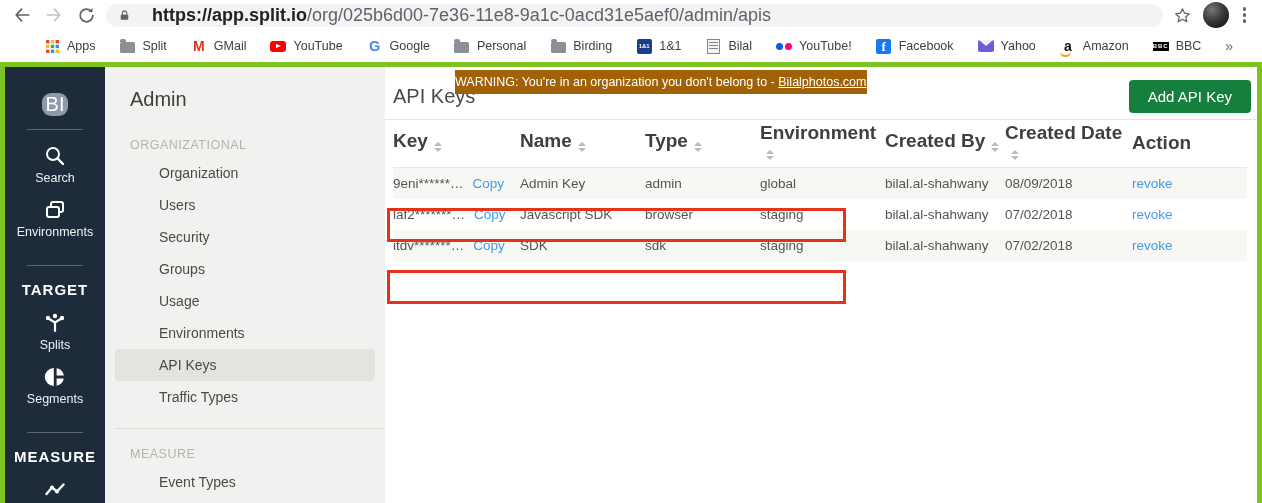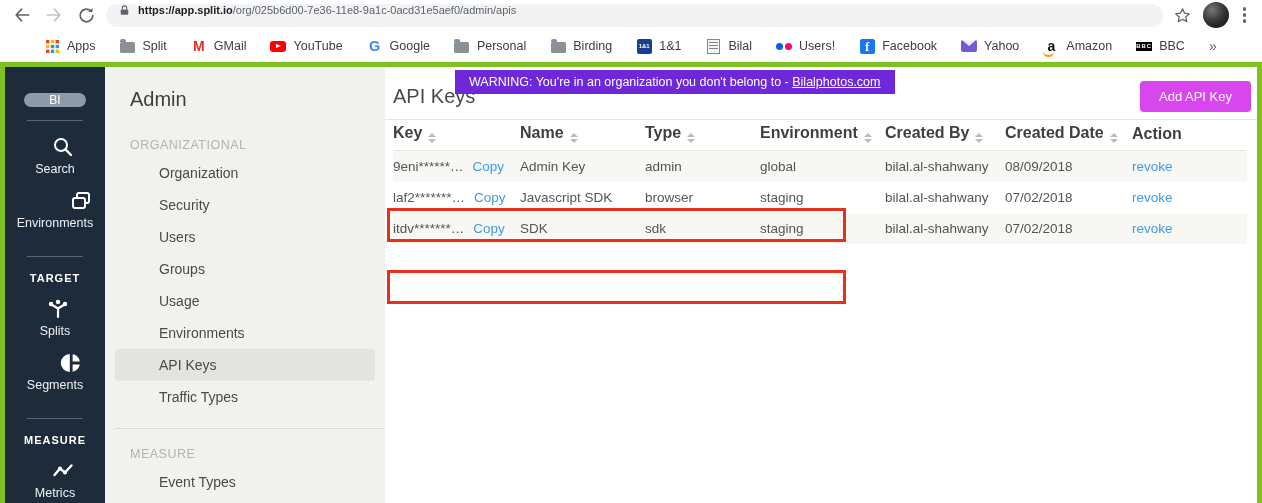--- a/index.html
+++ b/index.html
@@ -2,22 +2,22 @@
 <html><head>
 <meta charset="utf-8">
 <style>
   * { box-sizing: border-box; margin: 0; padding: 0; }
   html,body { width:1262px; height:503px; overflow:hidden; background:#fff;
     font-family:"Liberation Sans", sans-serif; }
 
   
   .chrome-bar { height:30px; display:flex; align-items:center; padding:0 10px; gap:8px; background:#fff; }
   .nav-btn { width:24px; height:24px; display:flex; align-items:center; justify-content:center; flex:0 0 auto; }
-  .url-pill { flex:1; height:23px; background:#f1f3f4; border-radius:12px; display:flex; 
-    padding:0 12px; gap:7px; font-size:11px; overflow:hidden; white-space:nowrap; }
+  .url-pill { flex:1; height:23px; background:#f1f3f4; border-radius:12px; display:flex; align-items:center;
+    padding:0 12px; gap:21px; font-size:18px; overflow:hidden; white-space:nowrap; }
   .url-domain { color:#202124; font-weight:bold; }
   .url-path { color:#5f6368; }
   .avatar-img { width:26px; height:26px; border-radius:50%;
     background:radial-gradient(circle at 35% 30%, #777 0%, #3a3a3a 45%, #161616 85%); flex:0 0 auto; }
   .kebab { display:flex; flex-direction:column; gap:2.5px; padding:0 6px; }
   .kebab i { width:3.5px; height:3.5px; background:#5f6368; border-radius:50%; }
 
   
   .bookmarks-bar { height:32px; display:flex; align-items:center; padding:0 12px; gap:24px;
     font-size:12.5px; color:#3c4043; background:#fff;margin-left:32px; }
@@ -52,52 +52,52 @@
   .bm-chevron { margin-left:auto; color:#5f6368; font-size:14px; }
   .bm-sep { width:1px; height:16px; background:#dadce0; }
 
   
   .frame { height:441px; border:5px solid #7dc122; border-bottom:none; display:flex; overflow:hidden;
     position:relative; background:#fff; }
 
   
   .dark-side { width:100px; background:#1d2b3a; color:#e9eef3; display:flex; flex-direction:column;
     align-items:center; padding-top:26px; flex:0 0 auto; }
-  .bi-avatar { width:62px; height:46px; background:#8e9aa9; border-radius:9px; color:#fff; font-size:12px;
+  .bi-avatar { width:26px; height:46px; background:#8e9aa9; border-radius:9px; color:#fff; font-size:20px;
     display:flex; align-items:center; justify-content:center; }
   .side-divider { width:56px; border:none; border-top:1px solid rgba(255,255,255,.28); margin:13px 0 14px; }
-  .side-item { display:flex; flex-direction:column; align-items:flex-end; gap:3px; margin-bottom:13px; }
+  .side-item { display:flex; flex-direction:column; align-items:center; gap:3px; margin-bottom:13px; }
   .side-item svg { width:24px; height:24px; }
   .side-label { font-size:12.5px; color:#eef1f5; }
-  .side-section { font-size:11px; font-weight:bold; letter-spacing:1px; color:#fff; margin:1px 8px 13px; }
+  .side-section { font-size:15px; font-weight:bold; letter-spacing:1px; color:#fff; margin:1px 8px 13px; }
 
   
   .admin-side { width:280px; background:#f1f1ef; flex:0 0 auto; padding-top:21px; color:#4a4a46; overflow:hidden; }
   .admin-title { font-size:20px; color:#3f3f3b; padding-left:25px; margin-bottom:27px; }
   .admin-section { font-size:12.5px; color:#b4b4ae; letter-spacing:.5px; padding-left:25px; margin-bottom:5px; }
   .admin-list { list-style:none; }
   .admin-item { font-size:14px; padding:8px 0 8px 44px; margin:0 10px; border-radius:4px; cursor:pointer; }
   .admin-item.selected { background:#e3e3e0; }
   .admin-divider { border:none; border-top:1px solid #d9d9d5; margin:15px 0 18px 10px; }
 
   
   .main { flex:1; background:#fff; position:relative; min-width:0; }
-  .warn-banner { position:absolute; top:3px; left:70px; background:#6d28d9; color:#fff; font-size:12.5px;
-    padding:5px 14px; white-space:nowrap; z-index:5; }
+  .warn-banner { position:absolute; top:3px; left:70px; background:#a16207; color:#fff; font-size:12.5px;
+    padding:5px 0; white-space:nowrap; z-index:5; }
   .warn-banner a { color:#fff; }
   .main-header { height:53px; border-bottom:1px solid #e4e4e0; display:flex; align-items:center;
     padding:6px 6px 0 8px; }
   .page-title { font-size:20px; color:#4b4b46; font-weight:500; }
-  .add-btn { margin-left:auto; background:#d946ef; color:#fff; border:none; border-radius:4px;
-    font-size:13px; padding:8px 19px; cursor:pointer; font-family:inherit; }
+  .add-btn { margin-left:auto; background:#15803d; color:#fff; border:none; border-radius:4px;
+    font-size:15px; padding:8px 19px; cursor:pointer; font-family:inherit; }
   .desc { color:#a2a29c; font-size:13px; margin:15px 10px 13px 8px; }
 
   .table-wrap { margin:0 10px 0 8px; position:relative; }
   table { width:100%; border-collapse:collapse; table-layout:fixed; font-size:13.5px; color:#55554f; }
-  th { text-align:left; font-weight:bold; color:#3f3f3b; font-size:16px; line-height:16px;
+  th { text-align:left; font-weight:bold; color:#3f3f3b; font-size:19px; line-height:16px;
     padding:5px 0 7px; border-bottom:1px solid #e8e8e4; }
   td { height:31px; padding:0; }
   tr.striped td { background:#f7f7f4; }
   .sort { display:inline-flex; flex-direction:column; gap:2px; margin-left:6px; vertical-align:1px; cursor:pointer; }
   .sort i { width:0; height:0; border-left:4px solid transparent; border-right:4px solid transparent; }
   .sort .up { border-bottom:4px solid #bcbcb6; }
   .sort .dn { border-top:4px solid #bcbcb6; }
   a.link { color:#429be5; text-decoration:none; cursor:pointer; }
   .key-cell { display:flex; align-items:flex-start; gap:9px; }
   .hl-box { position:absolute; left:-6px; width:459px; height:34px; border:3px solid #e6321b; pointer-events:none; }
@@ -207,21 +207,21 @@
       <span class="bm-ico">
         <span class="document-icon"></span>
       </span>
       <span>Bilal</span>
     </span>
   <span class="bm">
       <span class="bm-ico flickr-icon">
         <i class="b"></i>
         <i class="p"></i>
       </span>
-      <span>Users!</span>
+      <span>YouTube!</span>
     </span>
   <span class="bm">
       <span class="bm-ico">
         <span class="facebook-icon">f</span>
       </span>
       <span>Facebook</span>
     </span>
   <span class="bm">
       <span class="bm-ico">
         <span class="yahoo-icon"></span>
@@ -296,22 +296,22 @@
         </svg>
       <span class="side-label">Metrics</span>
     </div>
   </div>
 
   <div class="admin-side">
     <div class="admin-title">Admin</div>
     <div class="admin-section">ORGANIZATIONAL</div>
     <ul class="admin-list">
       <li class="admin-item">Organization</li>
+      <li class="admin-item">Users</li>
       <li class="admin-item">Security</li>
-      <li class="admin-item">Users</li>
       <li class="admin-item">Groups</li>
       <li class="admin-item">Usage</li>
       <li class="admin-item">Environments</li>
       <li class="admin-item selected">API Keys</li>
       <li class="admin-item">Traffic Types</li>
     </ul>
     <hr class="admin-divider">
     <div class="admin-section">MEASURE</div>
     <ul class="admin-list">
       <li class="admin-item">Event Types</li>

